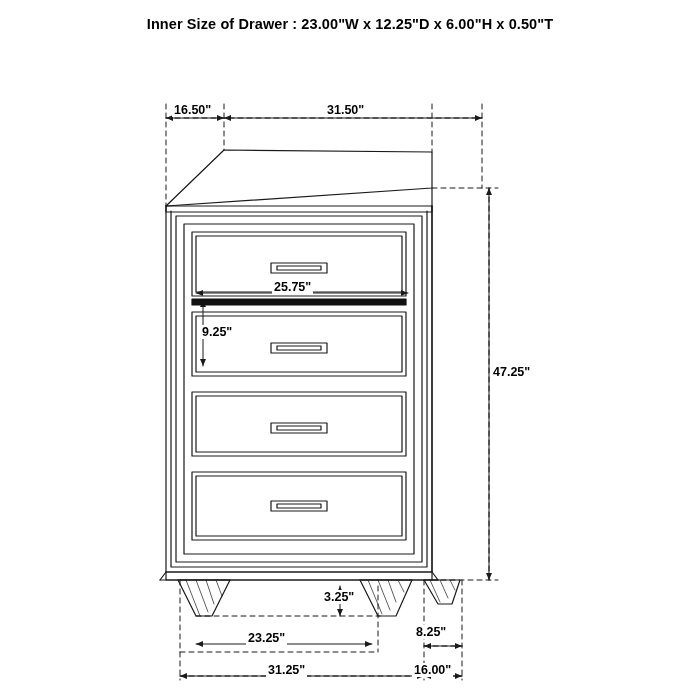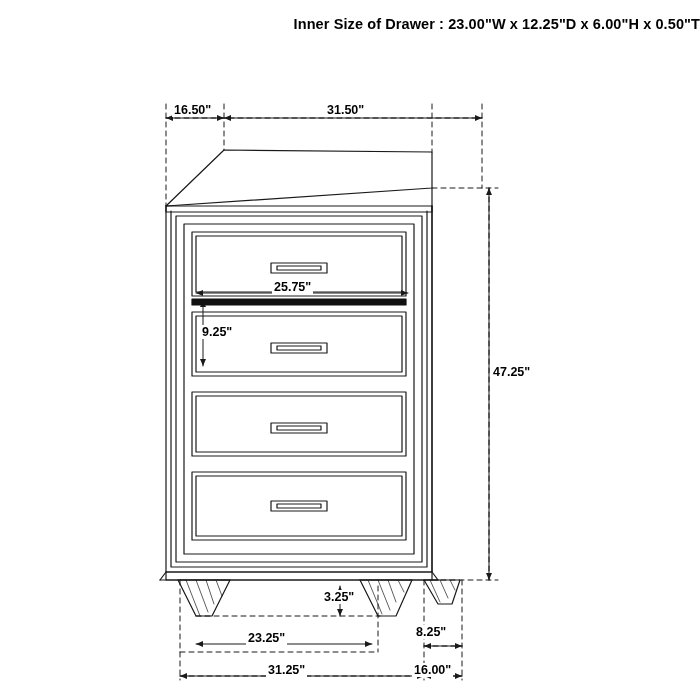--- a/index.html
+++ b/index.html
@@ -18,21 +18,21 @@
   #stage {
     position: relative;
     width: 700px;
     height: 700px;
   }
   .title {
     position: absolute;
     top: 16px;
     left: 0;
     width: 700px;
-    text-align: right;
+    text-align: center;
     font-size: 14.5px;
     font-weight: bold;
     letter-spacing: 0.1px;
     color: #000;
   }
   svg.drawing {
     position: absolute;
     top: 0;
     left: 0;
     width: 700px;

